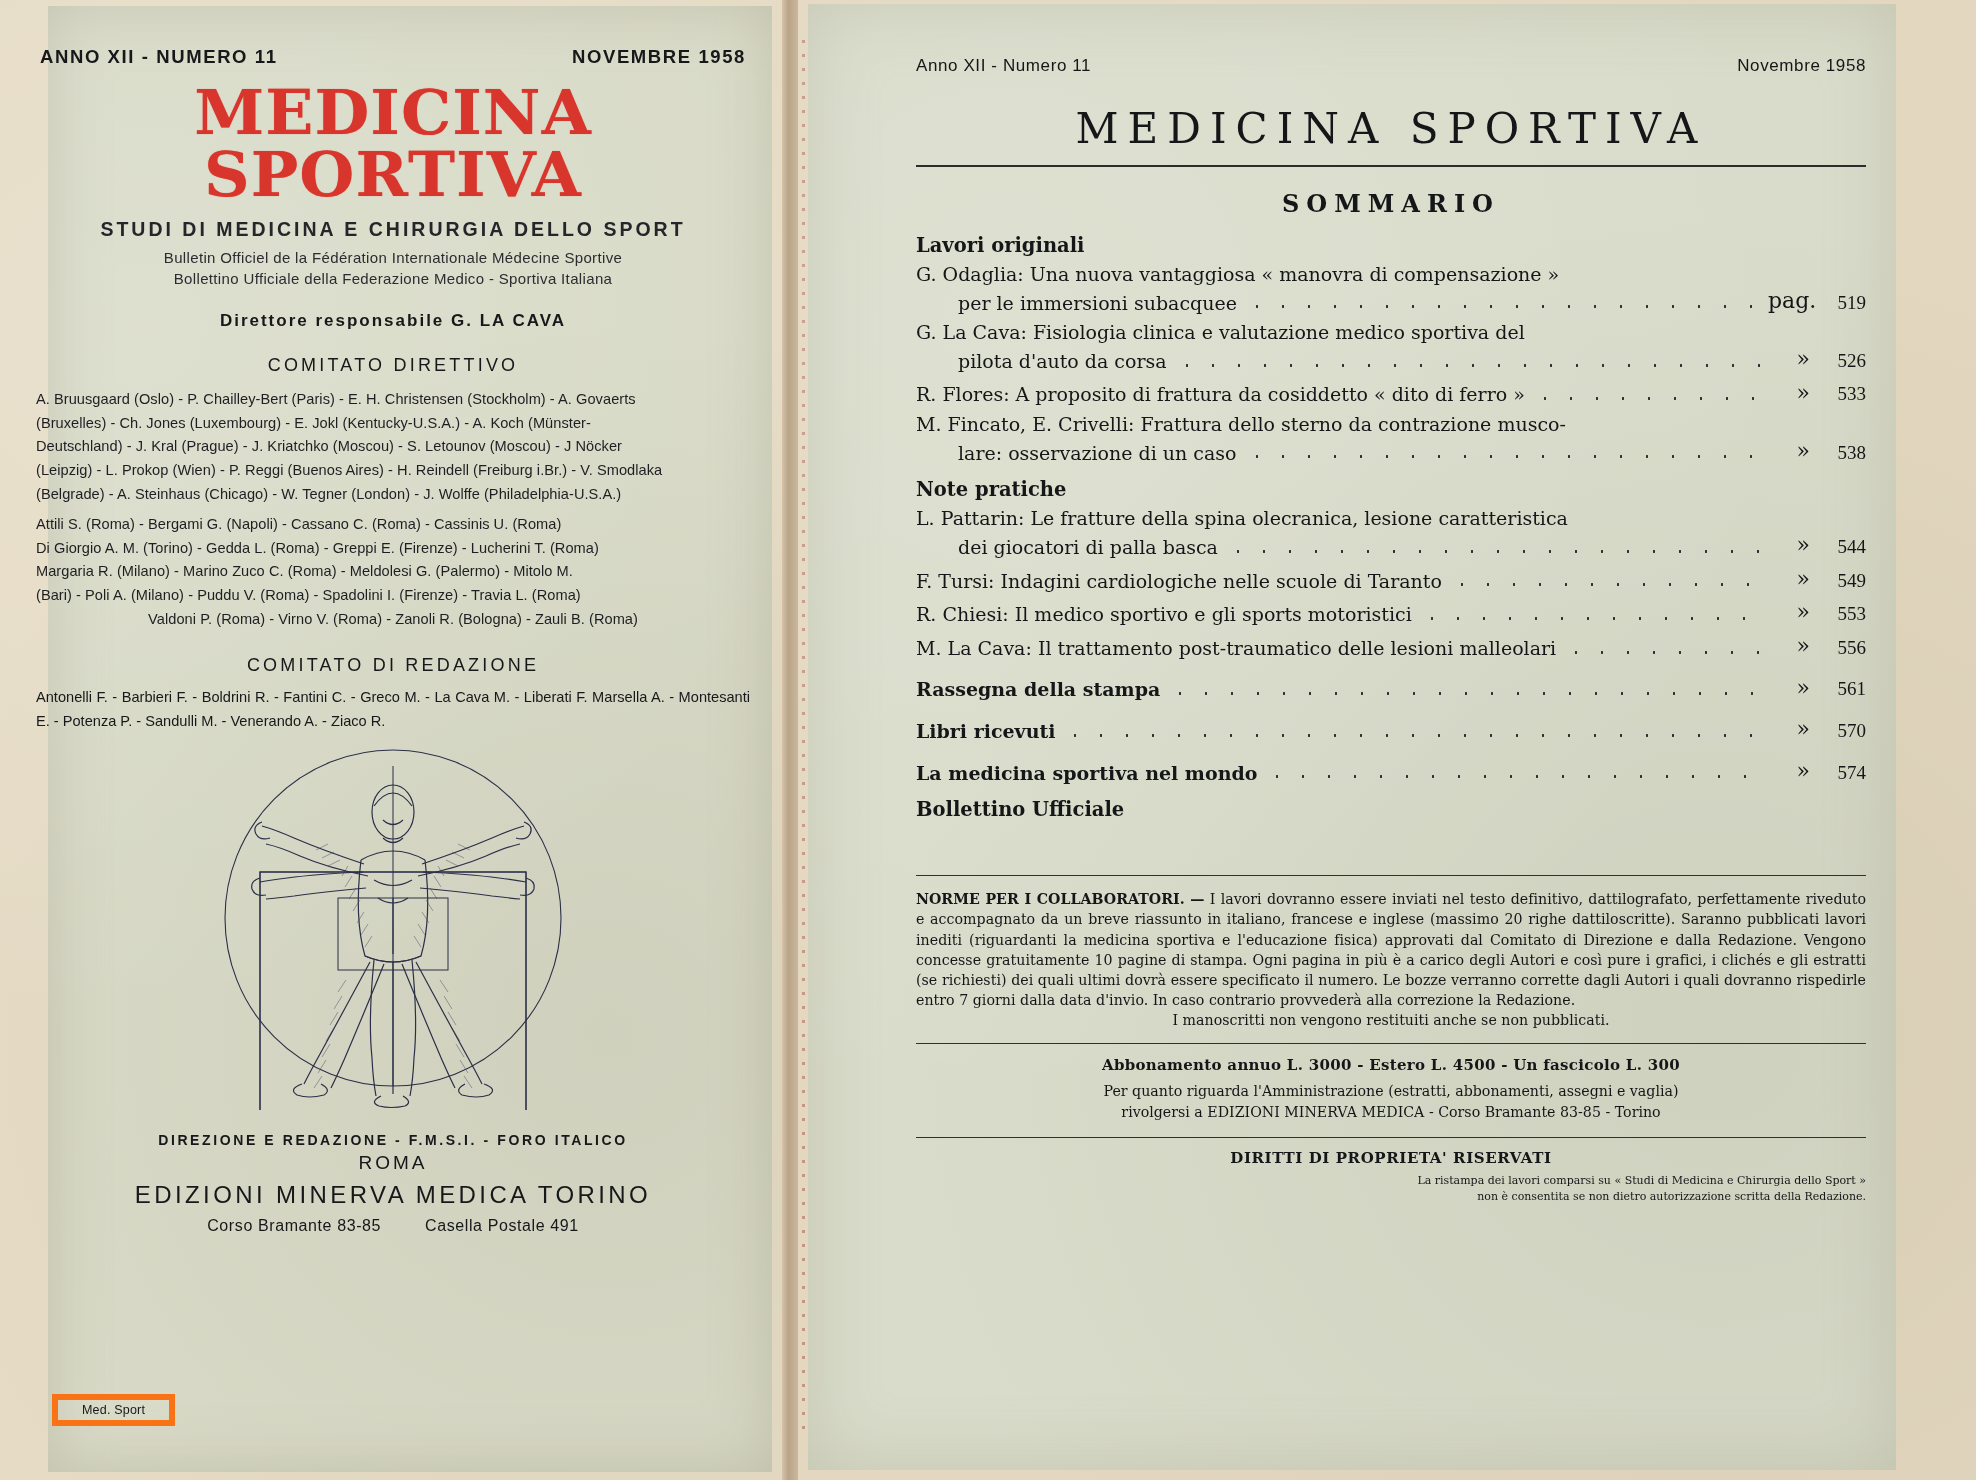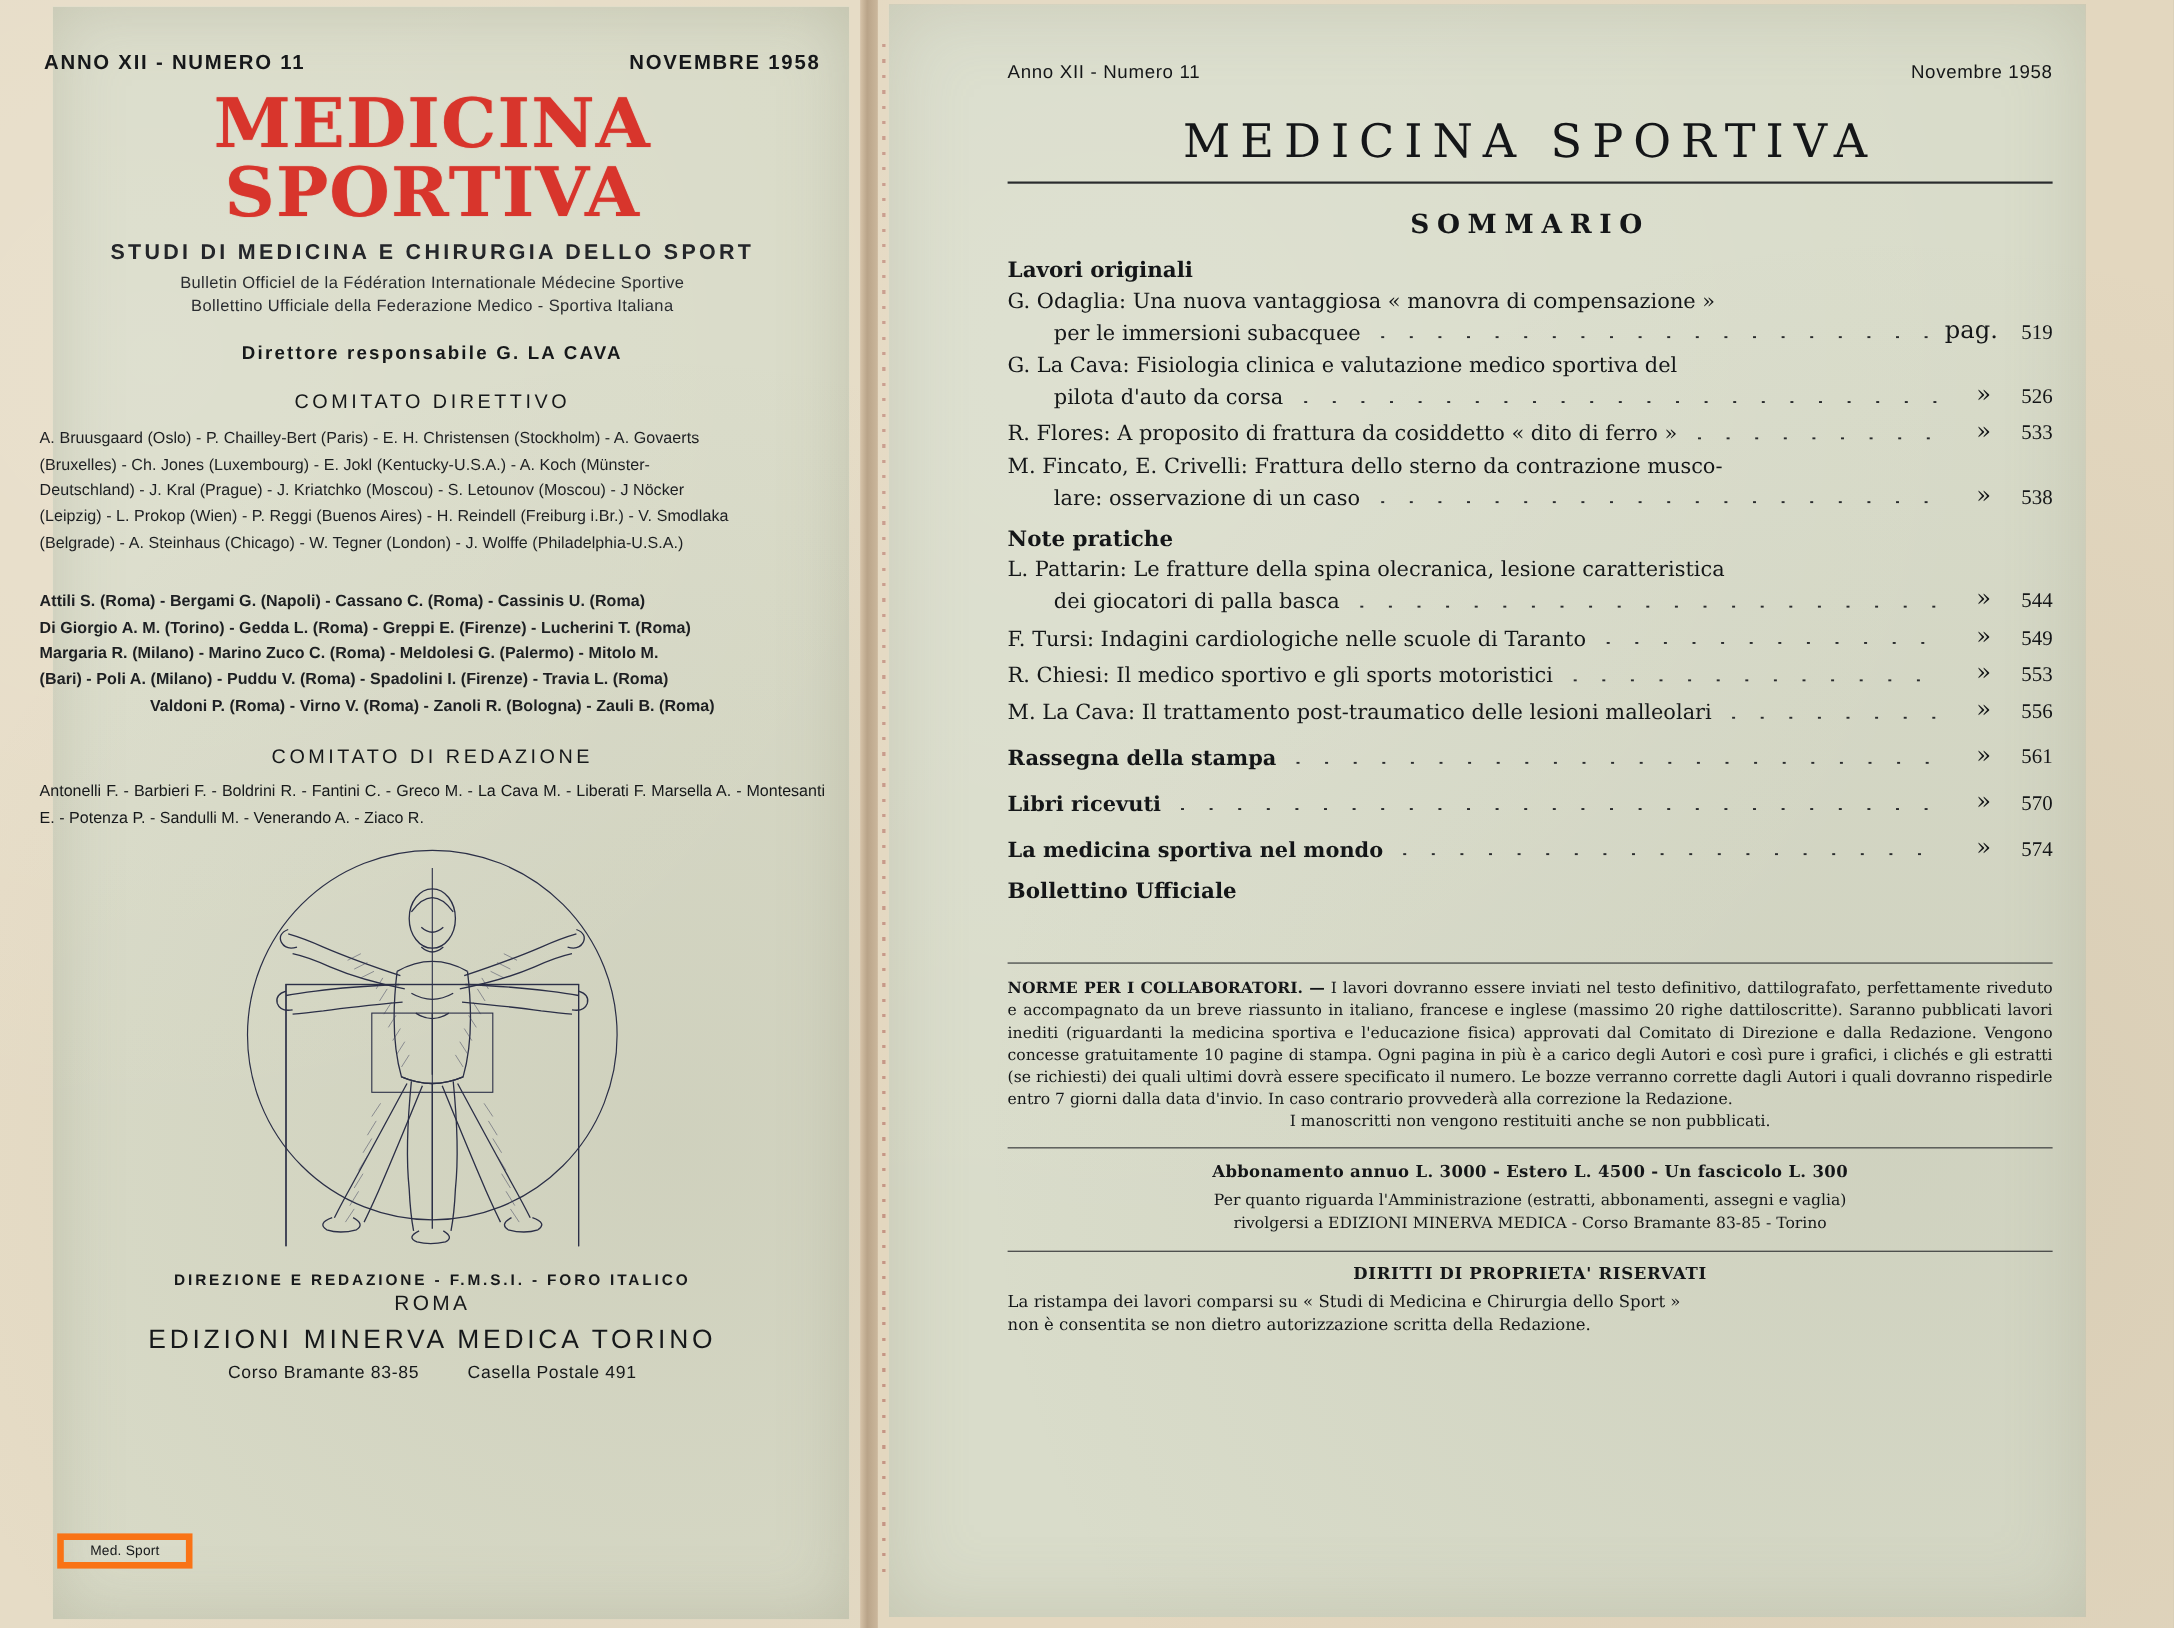--- a/index.html
+++ b/index.html
@@ -77,21 +77,21 @@
   }
   .sec-head{
     text-align:center;margin-top:24px;font-size:18px;letter-spacing:3.2px;font-weight:500;
   }
   .names{
     margin-top:12px;font-size:14.6px;line-height:1.62;letter-spacing:.05px;
     text-align:justify;color:#1d1f22;
   }
   .names .ln{display:block;}
   .names .ctr{text-align:center;}
-  .names-block2{margin-top:30px;font-weight:bold;}
+  .names-block2{margin-top:7px;}
   .redaz-names{margin-top:10px;font-size:14.6px;line-height:1.62;text-align:justify;}
 
   
   .vitruvian{position:relative;height:368px;margin-top:14px;}
   .vitruvian svg{display:block;margin:0 auto;}
 
   .address{margin-top:16px;text-align:center;}
   .addr-1{font-size:14px;letter-spacing:2.6px;font-weight:700;}
   .addr-roma{font-size:19px;letter-spacing:3px;margin-top:4px;}
   .addr-amm{font-size:16.5px;letter-spacing:2.6px;margin-top:24px;}
@@ -133,21 +133,21 @@
   .norme{
     font-size:14.2px;line-height:1.42;text-align:justify;margin-top:13px;letter-spacing:.02px;
   }
   .norme b{font-weight:700;}
   .norme .ctr{display:block;text-align:center;}
   .norme-rule{height:1px;background:#2e3032;margin-top:13px;}
   .abb{margin-top:12px;text-align:center;font-weight:700;font-size:15px;letter-spacing:.3px;}
   .abb2{margin-top:7px;font-size:14.2px;line-height:1.45;text-align:center;}
   .diritti-rule{height:1px;background:#2e3032;margin-top:14px;}
   .diritti-h{margin-top:11px;text-align:center;font-weight:700;font-size:15px;letter-spacing:.6px;}
-  .diritti-b{margin-top:6px;font-size:15px;line-height:1.45;text-align:left;}
+  .diritti-b{margin-top:6px;font-size:11px;line-height:1.45;text-align:right;}
 </style>
 </head>
 <body>
 
 <div class="spread">
 
   <div class="leaf leaf-left">
     <div class="sheet"></div>
     <div class="paper-grain"></div>
 

